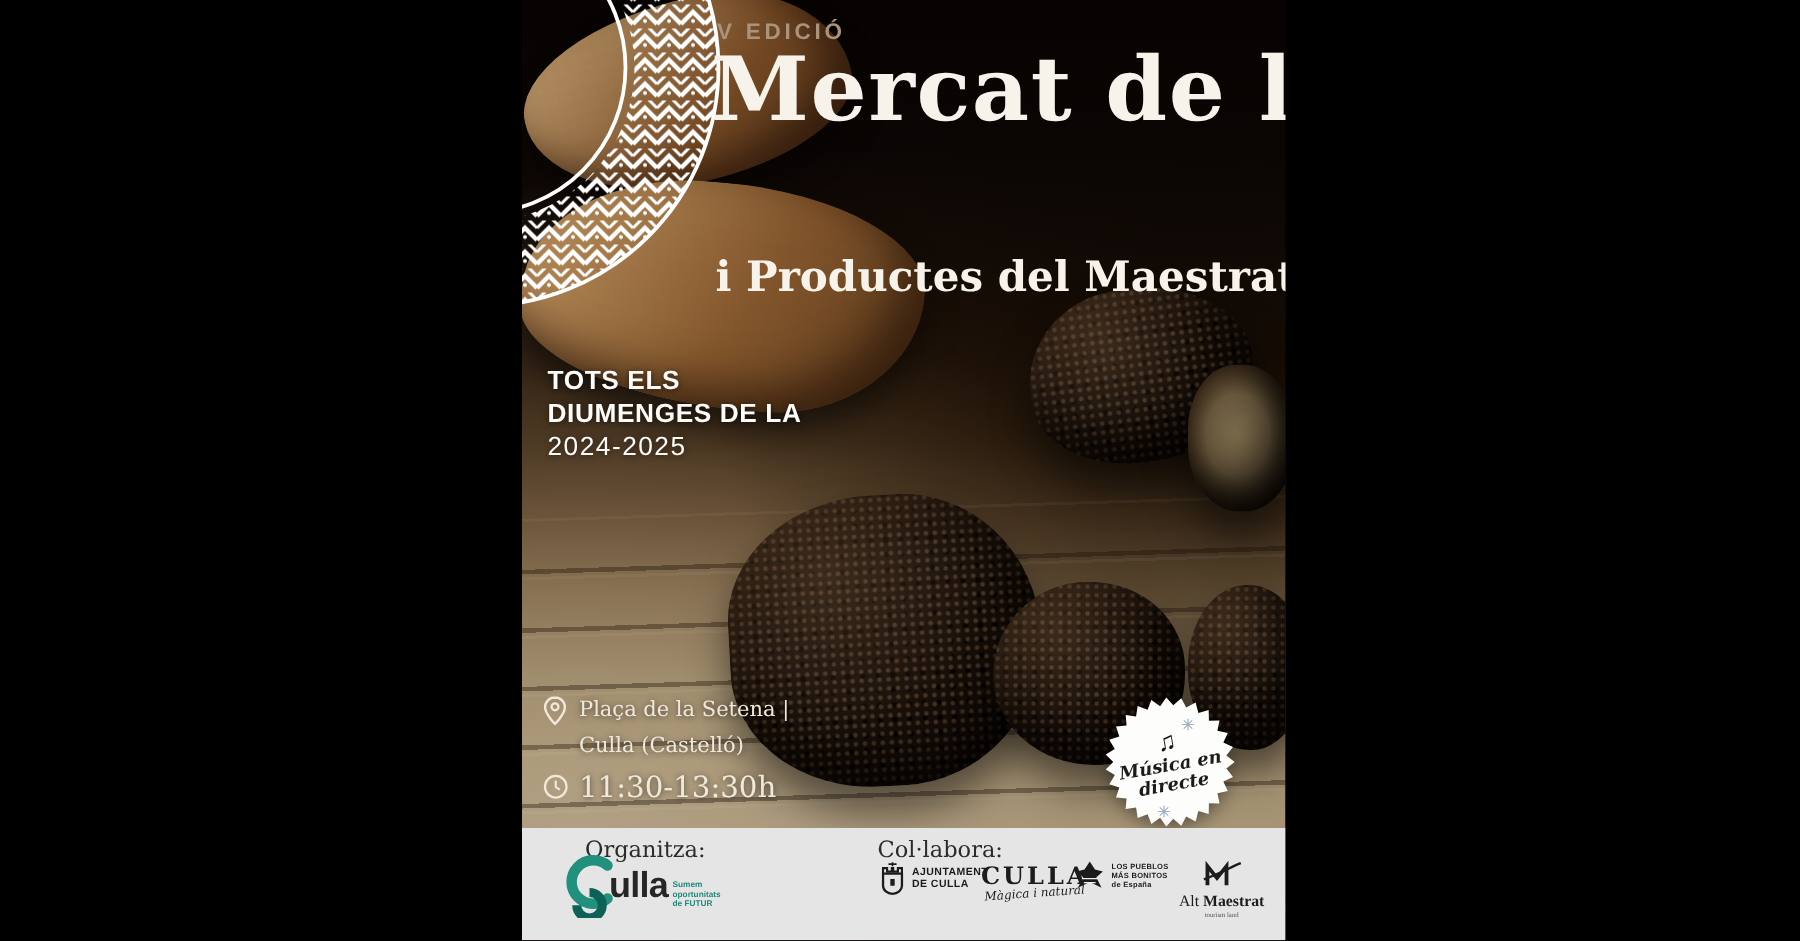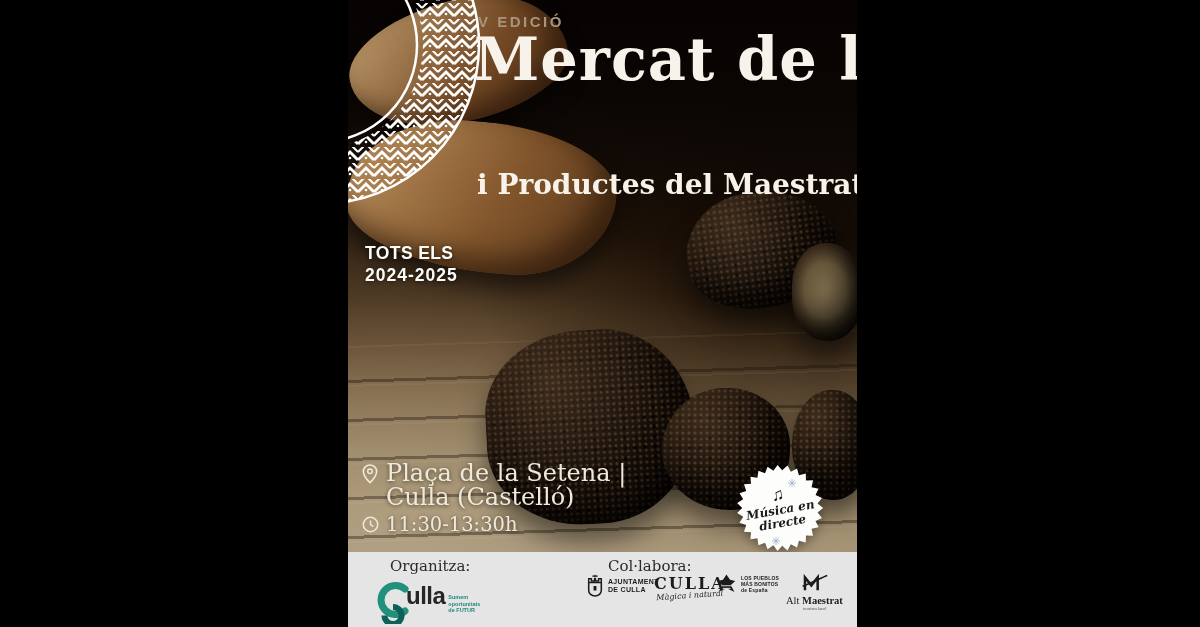--- a/index.html
+++ b/index.html
@@ -68,26 +68,26 @@
           font-family:"DejaVu Serif",serif;font-weight:bold;font-size:59px;line-height:1;
           letter-spacing:1px;white-space:nowrap;}
   .title2{position:absolute;left:124px;top:80px;margin:0;color:#f8f3ea;
           font-family:"DejaVu Serif",serif;font-weight:bold;font-size:99px;line-height:1;
           letter-spacing:5px;white-space:nowrap;}
   .title3{position:absolute;left:129px;top:168px;color:#f8f3ea;
           font-family:"DejaVu Serif",serif;font-weight:bold;font-size:28px;white-space:nowrap;}
   .sched{position:absolute;left:17px;top:221px;color:#fdfcf9;font-weight:bold;
          font-size:17.5px;line-height:22px;letter-spacing:.4px;
          text-shadow:0 1px 4px rgba(0,0,0,.55);margin-top:21px;}
-  .sched .years{font-weight:bold;letter-spacing:1px;}
+  .sched .years{font-weight:normal;letter-spacing:1px;}
   .startdate{position:absolute;left:17px;top:299px;color:#e6d5b4;
          font-family:"DejaVu Serif",serif;font-weight:bold;font-size:19px;line-height:23px;
          text-shadow:0 1px 4px rgba(0,0,0,.55);}
   .loc{position:absolute;left:14px;top:461px;color:#f0e9da;
-       font-family:"DejaVu Serif",serif;font-size:24px;line-height:24px;
+       font-family:"DejaVu Serif",serif;font-size:14px;line-height:24px;
        text-shadow:0 1px 4px rgba(0,0,0,.6);}
   .loc .txt,.time .txt{margin-left:24px;}
   .loc svg,.time svg{position:absolute;left:0;top:3px;}
   .time{position:absolute;left:14px;top:513px;color:#f0e9da;
        font-family:"DejaVu Serif",serif;font-size:19.5px;
        text-shadow:0 1px 4px rgba(0,0,0,.6);}
 
   
   .badge{position:absolute;left:388px;top:464px;width:88px;height:88px;}
   .badge-star{position:absolute;inset:0;filter:drop-shadow(0 3px 6px rgba(0,0,0,.45));}
@@ -96,22 +96,22 @@
   .badge-note{font-size:17px;color:#151515;line-height:1;margin-bottom:1px;}
   .badge-text{font-family:"DejaVu Serif",serif;font-style:italic;font-weight:bold;
               font-size:12px;line-height:13px;color:#1b1b1b;text-align:center;}
   .sparkle{position:absolute;}
   .sp-top{left:52px;top:15px;}
   .sp-bottom{left:36px;top:73px;}
 
   
   .footer{position:absolute;left:0;right:0;top:552px;height:75px;background:#e5e5e5;color:#242424;}
   .f-label{position:absolute;top:5px;font-family:"DejaVu Serif",serif;font-size:15px;color:#2b2b2b;}
-  .lab-org{left:42px;} .lab-col{left:237px;margin-left:23px;}
-  .logo-culla{position:absolute;left:26px;top:28px;display:flex;align-items:flex-start;}
+  .lab-org{left:42px;} .lab-col{left:237px;}
+  .logo-culla{position:absolute;left:26px;top:16px;display:flex;align-items:center;}
   .lc-word{font-size:24px;font-weight:bold;color:#262626;letter-spacing:-.5px;margin:2px 0 0 -8px;}
   .lc-tag{font-size:5.5px;line-height:6.5px;color:#1f8a7a;font-weight:bold;margin:14px 0 0 3px;}
   .collab{position:absolute;top:22px;display:flex;align-items:center;gap:4px;color:#1c1c1c;}
   .c-aj{left:238px;} .c-cm{left:306px;} .c-pb{left:368px;} .c-am{left:438px;}
   .aj-txt{font-size:7px;font-weight:bold;line-height:8.5px;letter-spacing:.3px;}
   .cm{display:block;text-align:center;}
   .cm-name{font-family:"DejaVu Serif",serif;font-weight:bold;font-size:16px;letter-spacing:2px;}
   .cm-script{font-family:"DejaVu Serif",serif;font-style:italic;font-size:8px;margin-top:-2px;
              transform:rotate(-4deg);}
   .pb-txt{font-size:5px;font-weight:bold;line-height:6px;letter-spacing:.2px;}
@@ -149,20 +149,21 @@
       <circle cx="170" cy="170" r="159" fill="none" stroke="#ffffff" stroke-width="2.5"></circle>
       <circle cx="170" cy="170" r="97" fill="none" stroke="#ffffff" stroke-width="2.5"></circle>
     </svg>
 
     <div class="edition">V EDICIÓ</div>
     <h1 class="title1">Mercat de la</h1>
     <div class="title3">i Productes del Maestrat</div>
 
     <div class="sched">
       <div>TOTS ELS</div>
+      <div>DIUMENGES DE LA</div>
       <div class="years">2024-2025</div>
     </div>
 
     <div class="loc">
       <svg width="16" height="20" viewBox="0 0 16 20">
         <path d="M8 1 C4.2 1 1.4 3.8 1.4 7.4 c0 4.8 6.6 11.2 6.6 11.2 s6.6-6.4 6.6-11.2 C14.6 3.8 11.8 1 8 1 z" fill="none" stroke="#f0e9da" stroke-width="1.6"></path>
         <circle cx="8" cy="7.2" r="2.3" fill="none" stroke="#f0e9da" stroke-width="1.5"></circle>
       </svg>
       <div class="txt">
         <div>Plaça de la Setena |</div>

